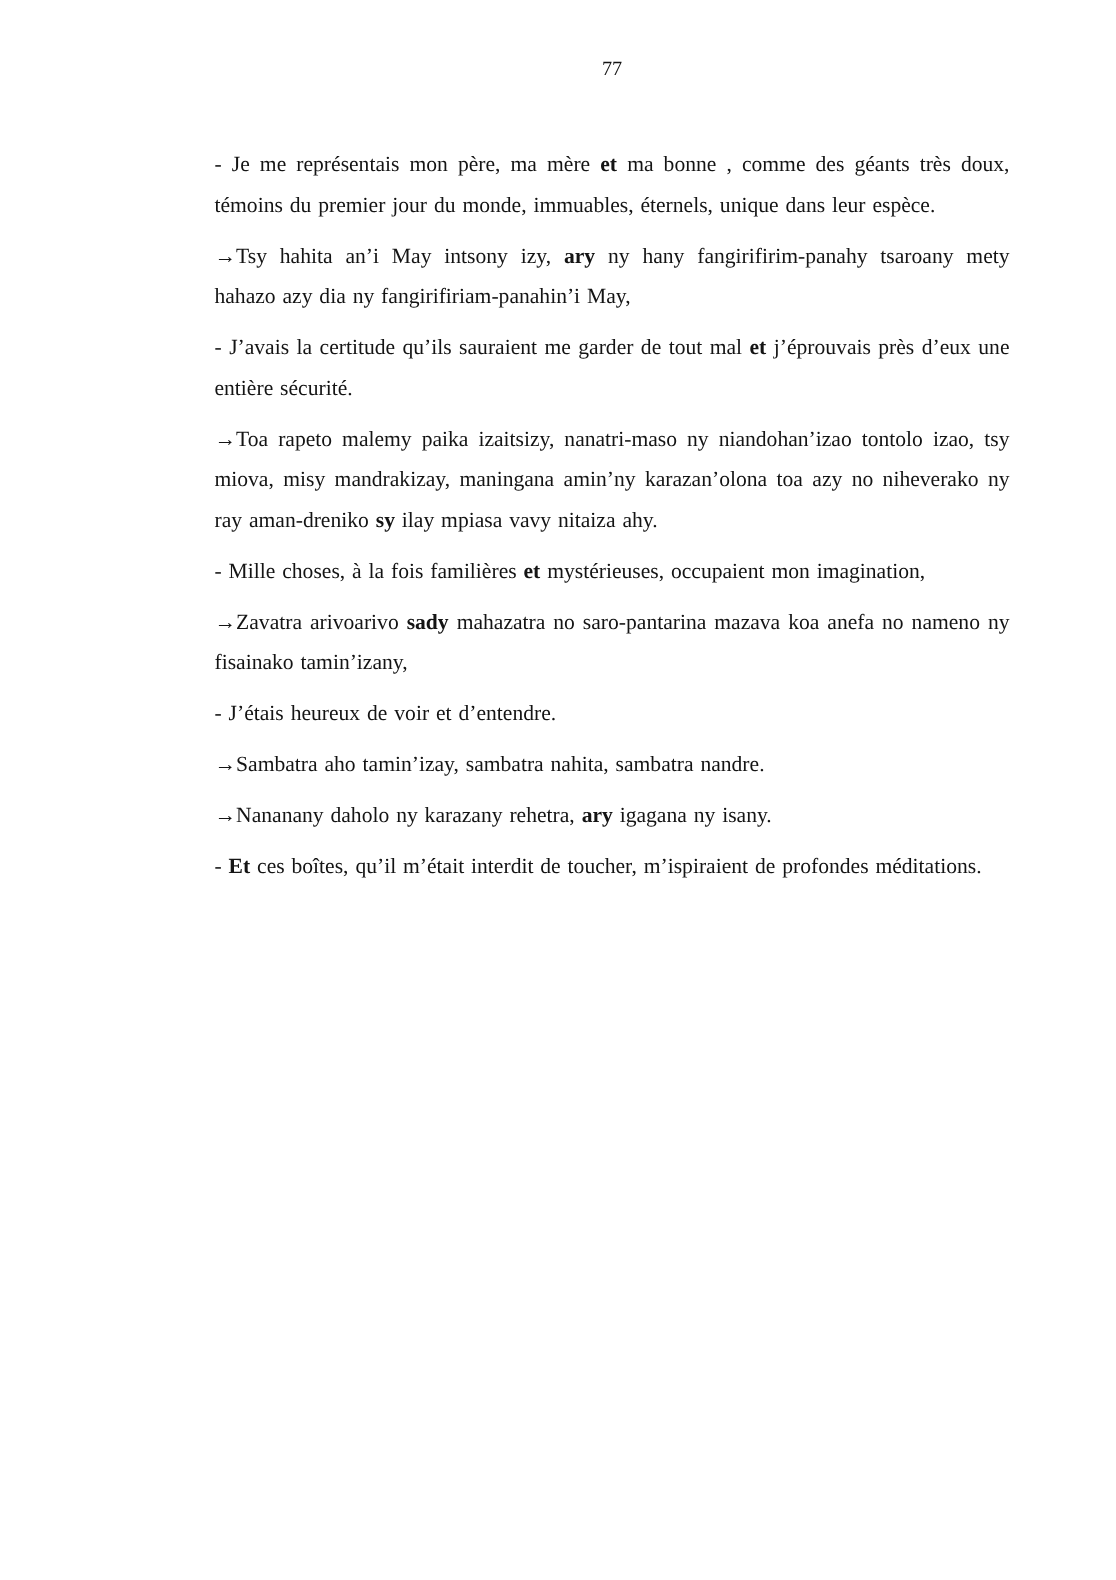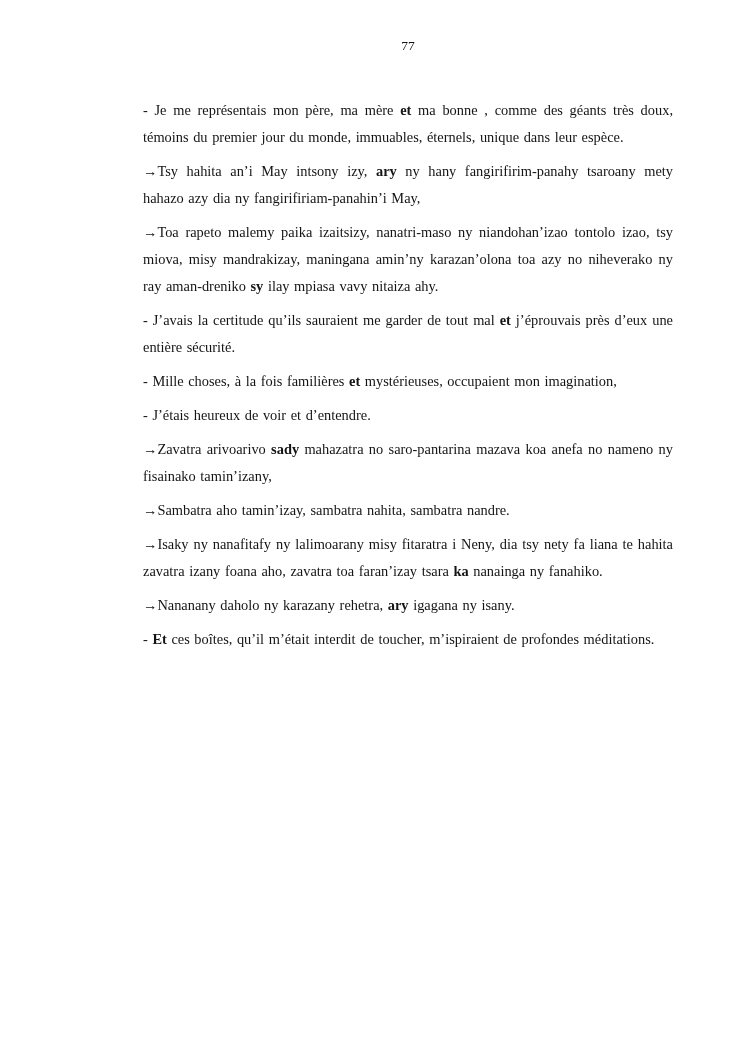--- a/index.html
+++ b/index.html
@@ -45,23 +45,22 @@
   }
 </style>
 </head>
 <body>
 
 <div class="page">
   <div class="page-number">77</div>
   <div class="content">
       <p class="para"><span>- Je me représentais  mon père, ma mère </span><b>et</b><span> ma bonne , comme des géants très doux, témoins du premier jour du monde, immuables, éternels, unique dans leur espèce.</span></p>
       <p class="para"><span>→Tsy hahita an’i May intsony izy, </span><b>ary</b><span> ny hany fangirifirim-panahy tsaroany mety hahazo azy dia ny fangirifiriam-panahin’i May,</span></p>
+      <p class="para"><span>- J’avais la certitude qu’ils sauraient me garder de tout mal </span><b>et</b><span> j’éprouvais près d’eux une entière sécurité.</span></p>
       <p class="para"><span>→Toa rapeto malemy paika izaitsizy, nanatri-maso ny niandohan’izao tontolo izao, tsy miova, misy mandrakizay, maningana amin’ny karazan’olona toa azy no niheverako ny ray aman-dreniko </span><b>sy</b><span> ilay mpiasa vavy nitaiza ahy.</span></p>
-      <p class="para"><span>- J’avais la certitude qu’ils sauraient me garder de tout mal </span><b>et</b><span> j’éprouvais près d’eux une entière sécurité.</span></p>
       <p class="para"><span>- Mille choses, à la fois familières </span><b>et</b><span> mystérieuses, occupaient mon imagination,</span></p>
+      <p class="para"><span>→Zavatra arivoarivo </span><b>sady</b><span> mahazatra no saro-pantarina mazava koa anefa no nameno ny fisainako tamin’izany,</span></p>
       <p class="para"><span>- J’étais heureux de voir et d’entendre.</span></p>
-      <p class="para"><span>→Zavatra arivoarivo </span><b>sady</b><span> mahazatra no saro-pantarina mazava koa anefa no nameno ny fisainako tamin’izany,</span></p>
       <p class="para"><span>→Sambatra aho tamin’izay, sambatra nahita, sambatra nandre.</span></p>
-      <p class="para"><span>→Isaky ny nanafitafy ny lalimoarany misy fitaratra i Neny, dia tsy nety fa liana te hahita zavatra izany foana aho, zavatra toa faran’izay tsara </span><b>ka</b><span> nanainga ny fanahiko.</span></p>
       <p class="para"><span>→Nananany daholo ny karazany rehetra, </span><b>ary</b><span> igagana ny isany.</span></p>
       <p class="para"><span>- </span><b>Et</b><span> ces boîtes, qu’il m’était interdit de toucher, m’ispiraient de profondes méditations.</span></p>
     </div>
 </div>
 
 </body></html>

